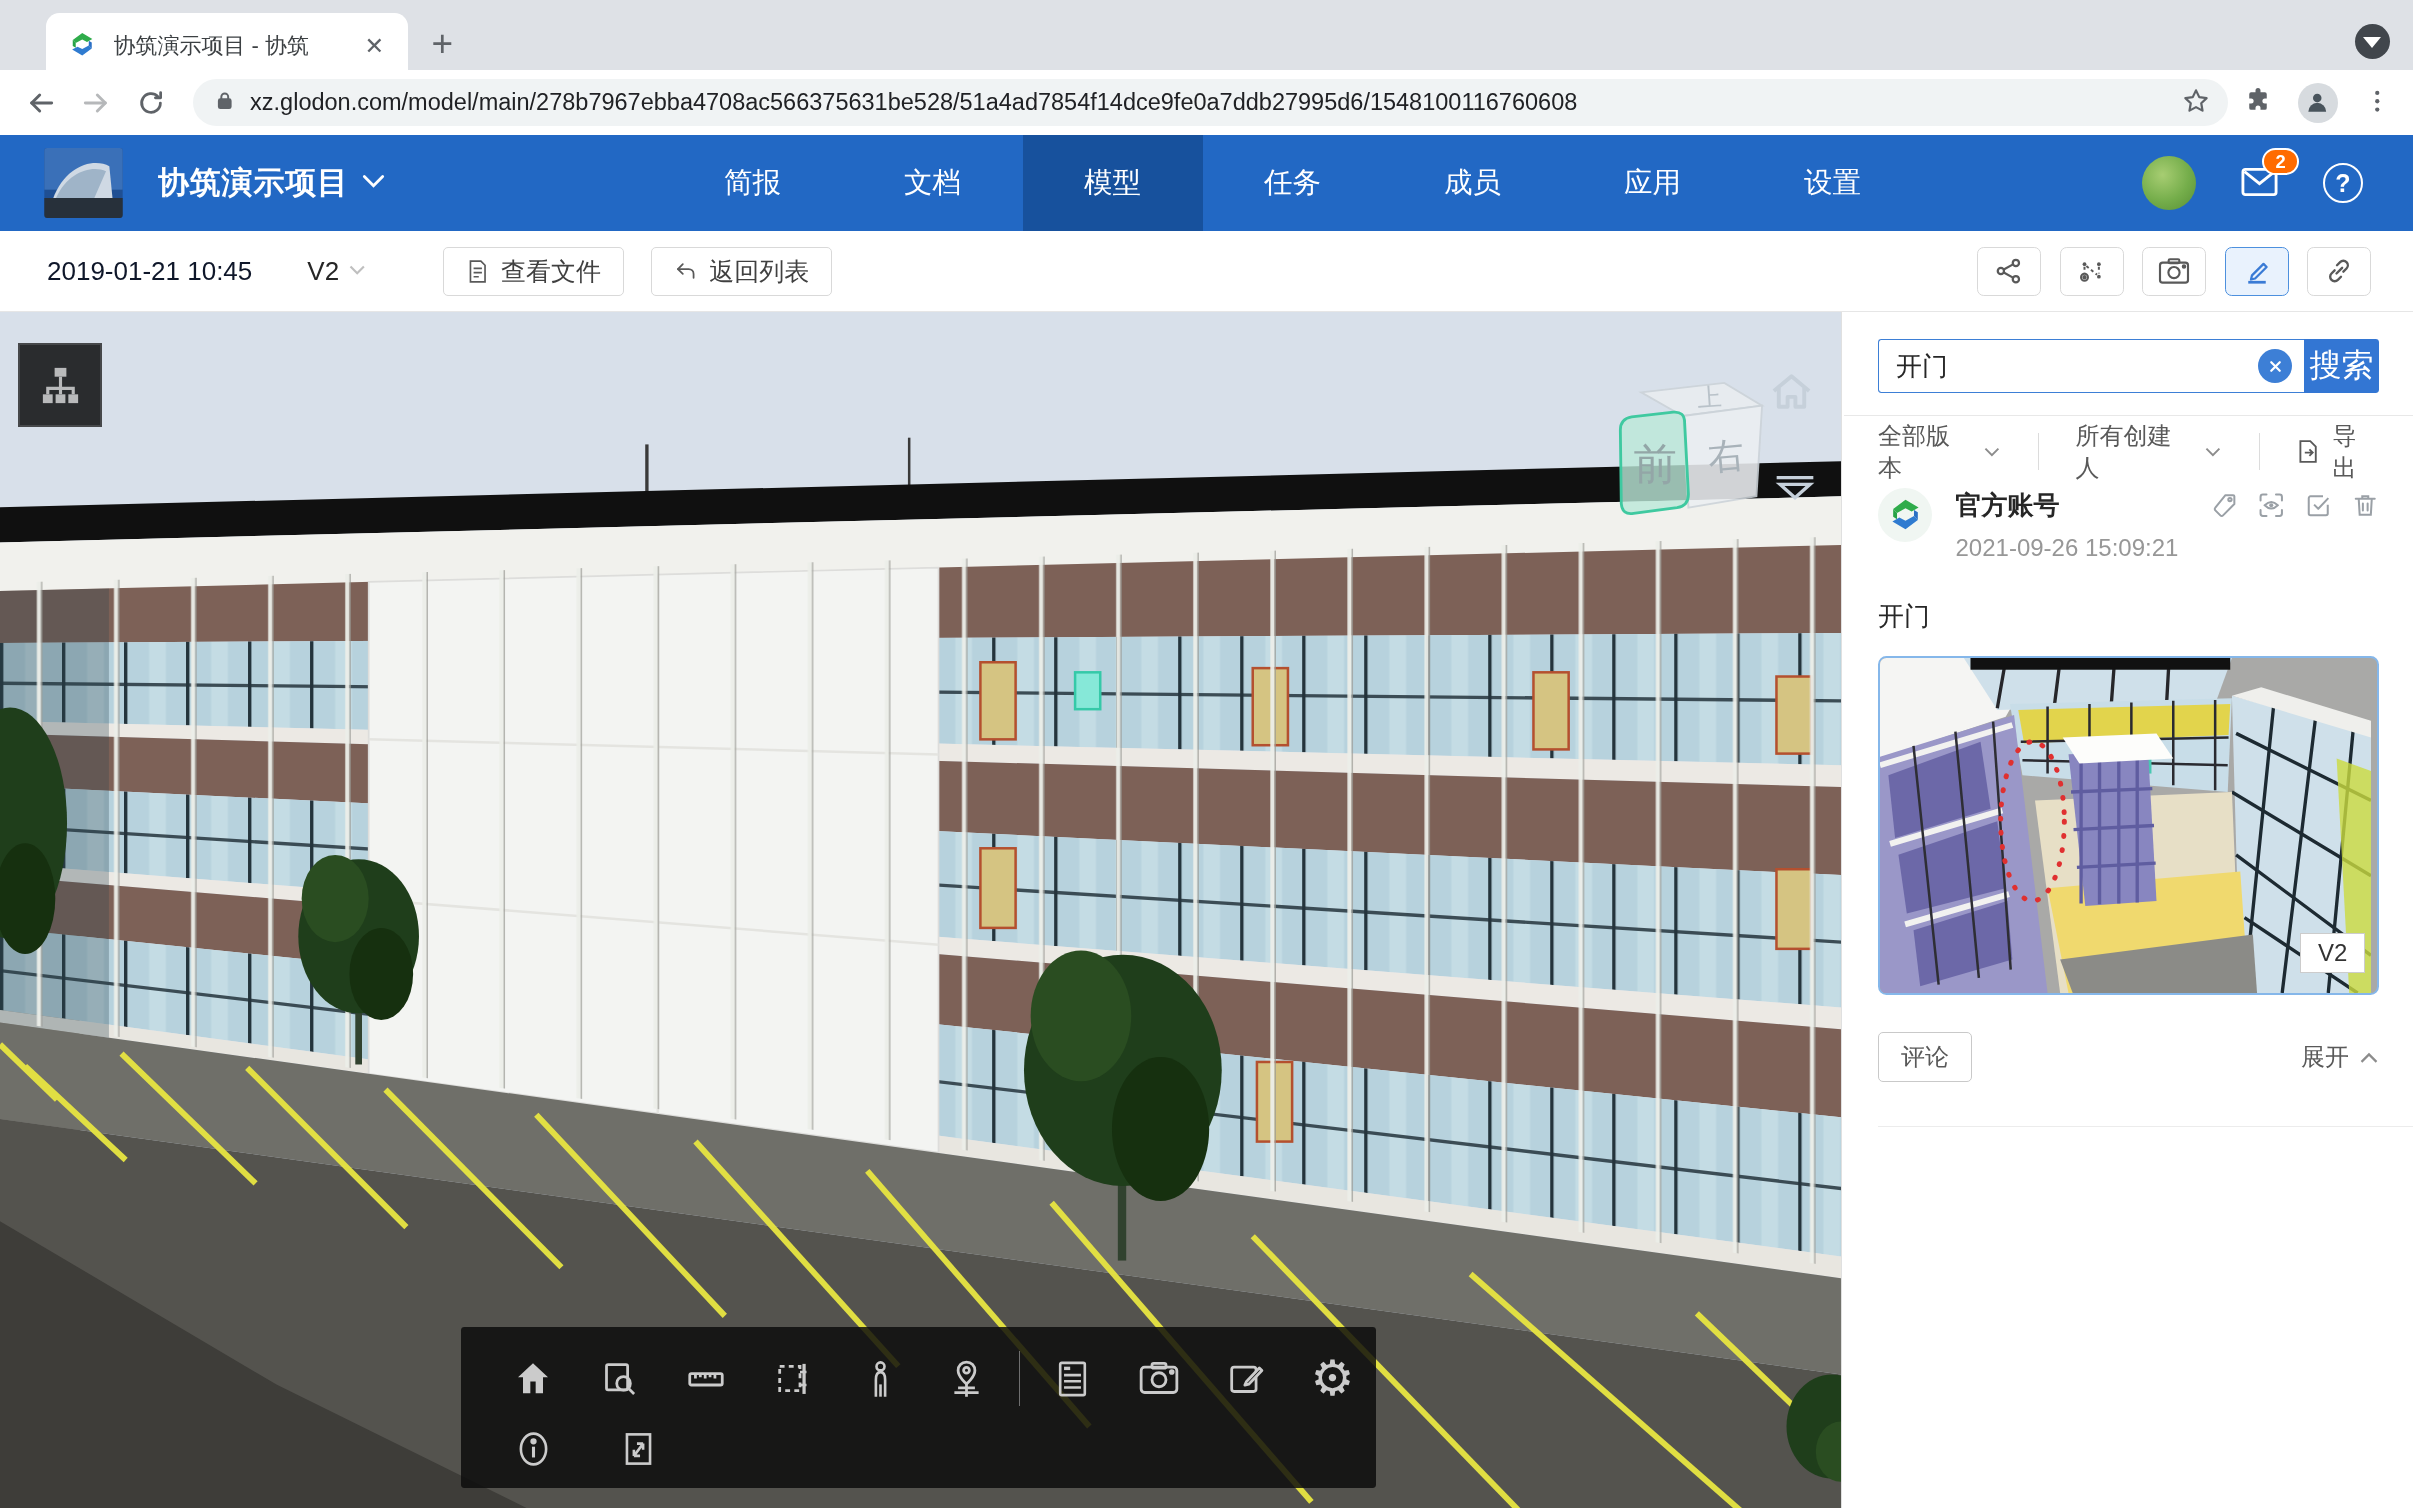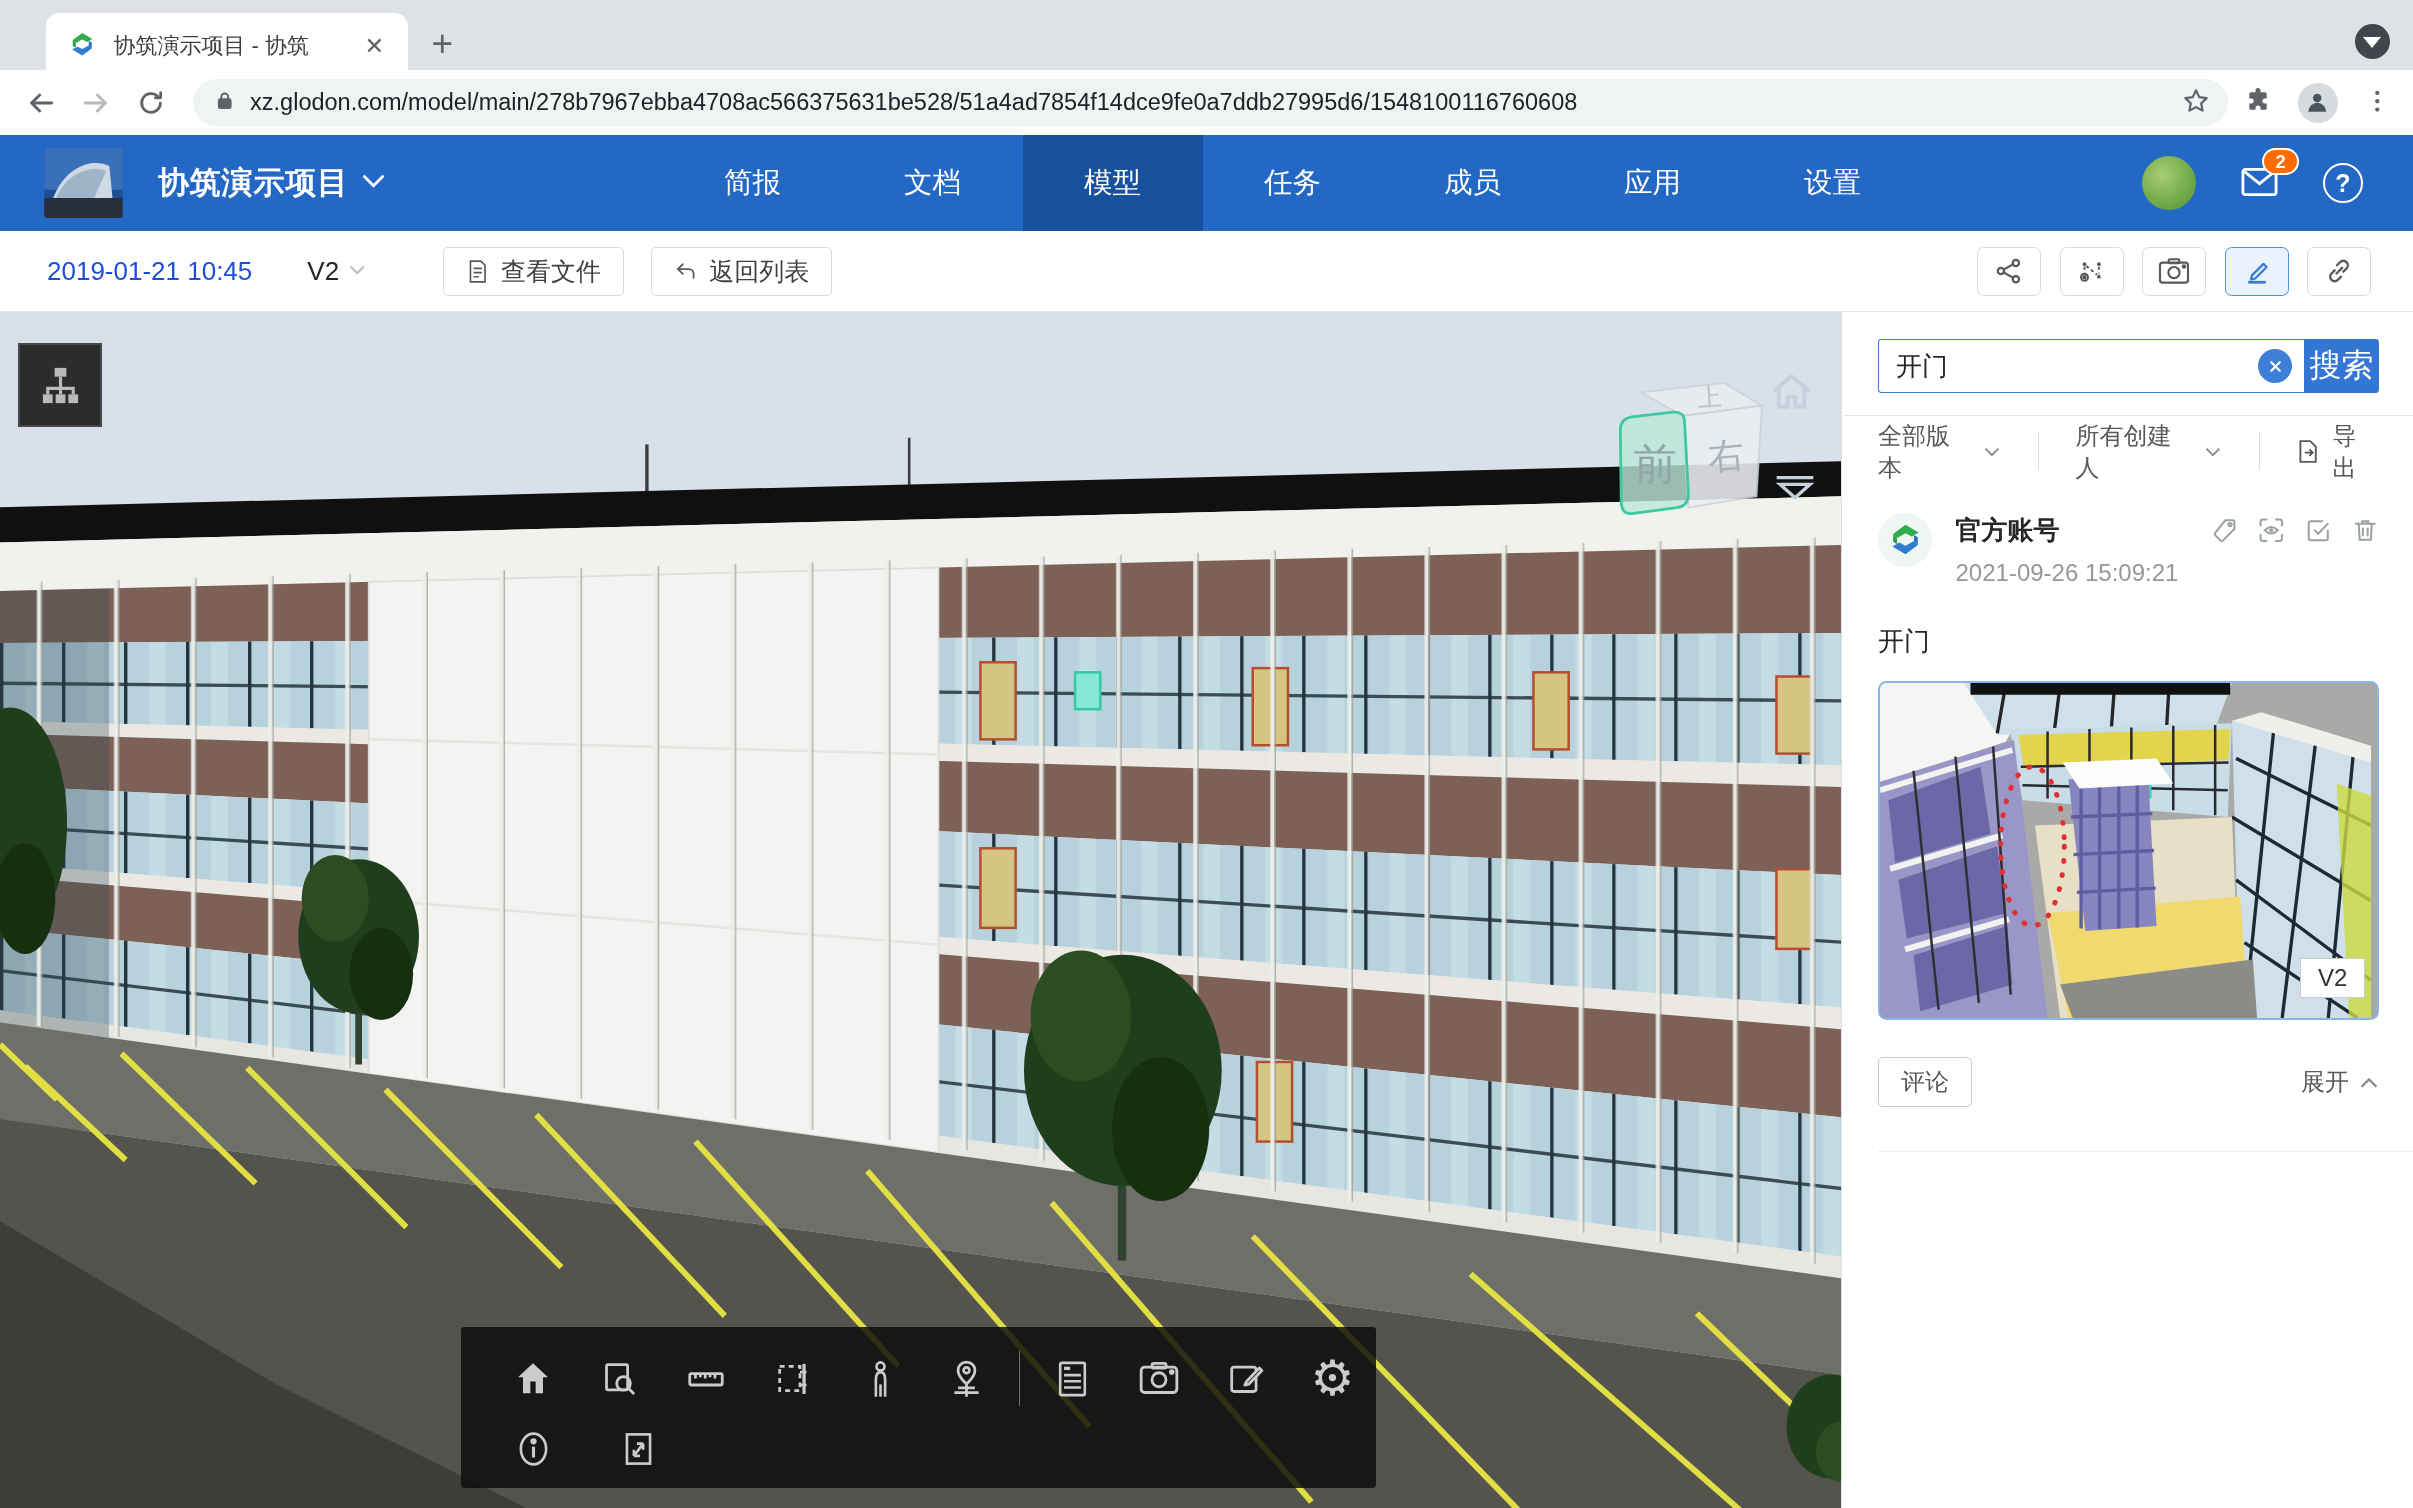--- a/index.html
+++ b/index.html
@@ -38,21 +38,21 @@
   .appnav-right { margin-left:auto; display:flex; align-items:center; gap:44px; padding-right:50px; }
   .user-avatar { width:54px; height:54px; border-radius:50%;
     background:radial-gradient(circle at 38% 35%, #a7cd72, #74ad4a 55%, #578f36); }
   .mail-wrap { position:relative; }
   .mail-badge { position:absolute; top:-18.4px; left:22px; min-width:37px; height:27px; background:#ff6b00;
     border:2.5px solid #fff; border-radius:13.4px; color:#fff; font-size:18.4px; font-weight:700;
     display:flex; align-items:center; justify-content:center; padding:0 6.7px; }
 
   
   .toolbar2 { height:81px; background:#fff; border-bottom:0.8px solid #e6e6e6; display:flex; align-items:center; }
-  .tb-date { font-size:26px; color:#1d4ed8; margin-left:47px; }
+  .tb-date { font-size:26px; color:#0f172a; margin-left:47px; }
   .tb-ver { font-size:26px; color:#262626; margin-left:55px; display:flex; align-items:center; gap:8.4px; }
   .tb-btn { height:49px; border:0.8px solid #d9d9d9; border-radius:5px; background:#fff; display:flex;
     align-items:center; gap:11.7px; padding:0 22px; font-size:25px; color:#404040; margin-left:27px; }
   .tb-btn:first-of-type { margin-left:77px; }
   .tb-right { margin-left:auto; display:flex; gap:18.4px; padding-right:42px; }
   .icon-btn { width:64px; height:49px; border:0.8px solid #d9d9d9; border-radius:6.7px; background:#fff;
     display:flex; align-items:center; justify-content:center; }
   .icon-btn.active { border:1.7px solid #4d90de; background:#e9f2fd; }
 
   
@@ -83,21 +83,21 @@
   .searchbox input { border:none; outline:none; font-size:26px; color:#262626; flex:1; width:42px;
     font-family:"Liberation Sans",sans-serif; }
   .clear-btn { width:34px; height:34px; border-radius:50%; background:#3d7fd6; display:flex;
     align-items:center; justify-content:center; flex:0 0 auto; }
   .search-btn { width:75px; height:54px; background:#3376d3; color:#fff; font-size:32px; border:none;
     border-radius:0 3.4px 3.4px 0; }
   .sb-div { height:0.8px; background:#e8e8e8; margin:22px -34px 0 -34px; }
   .filters { display:flex; align-items:center; height:72px; font-size:24px; color:#595959; }
   .filter { display:flex; align-items:center; gap:12px; }
   .f-sep { width:0.8px; height:37px; background:#dcdcdc; margin:0 37px; }
-  .card { margin-top:25px; }
+  .card { }
   .card-head { display:flex; align-items:flex-start; }
   .glodon-ava { width:54px; height:54px; border-radius:50%; background:#f0f6f2; display:flex;
     align-items:center; justify-content:center; }
   .card-meta { margin-left:23.5px; }
   .card-author { font-size:26px; color:#262626; font-weight:700; }
   .card-time { font-size:24px; color:#979797; margin-top:11.7px; }
   .card-acts { margin-left:auto; display:flex; gap:18.4px; padding-top:3.4px; }
   .card-title { font-size:26px; color:#262626; margin-top:37px; }
   .thumb { margin-top:22px; width:100%; height:339px; border:2.5px solid #85b7ea; border-radius:8.4px;
     position:relative; overflow:hidden; background:#a9a9a7; }

